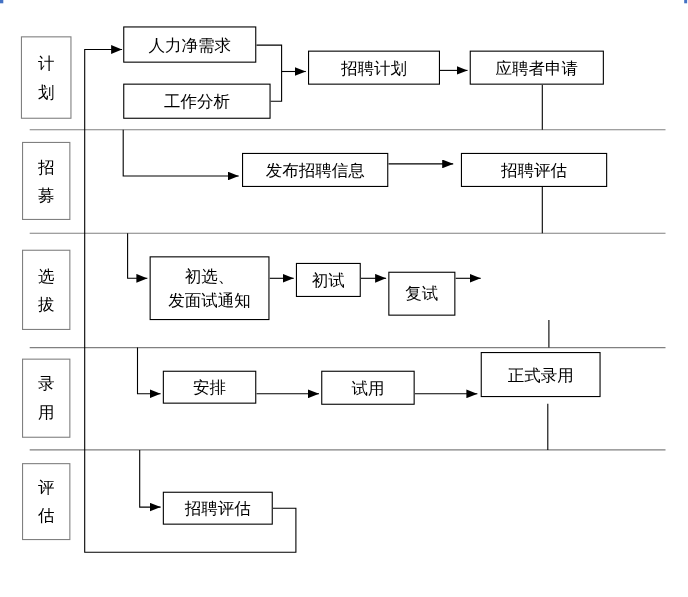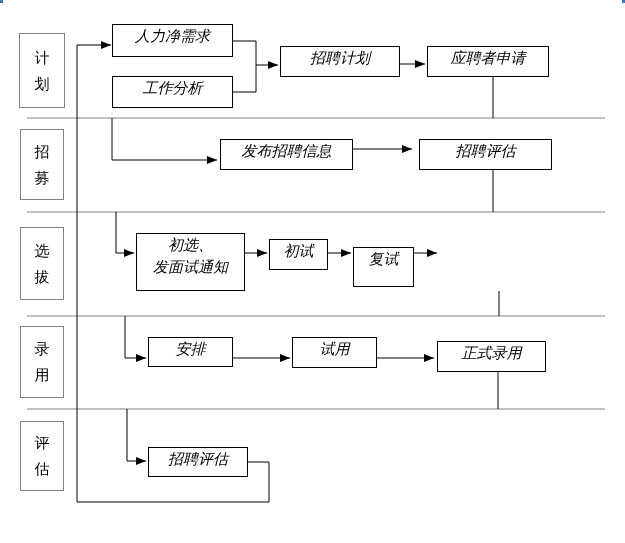--- a/index.html
+++ b/index.html
@@ -14,27 +14,26 @@
   }
   #wires { position:absolute; left:0; top:0; width:625px; height:543px; }
   .flowline { stroke:#000000; stroke-width:1; fill:none; }
   .divider  { stroke:#808080; stroke-width:1; fill:none; }
   .fbox {
     position:absolute;
     box-sizing:border-box;
     border:1px solid #000000;
     background:#ffffff;
     display:flex;
-    align-items:flex-start;
+    align-items:center;
     justify-content:center;
     font-size:15px;
     line-height:22px;
     text-align:center;
     white-space:pre-line;
-    font-style:italic;
   }
   .sbox {
     position:absolute;
     box-sizing:border-box;
     border:1px solid #808080;
     background:#ffffff;
     display:flex;
     align-items:center;
     justify-content:center;
     font-size:15px;
@@ -108,21 +107,21 @@
 用</span>
   </div>
   <div class="sbox" style="left:20px;top:421px;width:44px;height:70px">
     <span>评
 估</span>
   </div>
 
   <div class="fbox" style="left:112px;top:24px;width:121px;height:33px">
     <span>人力净需求</span>
   </div>
-  <div class="fbox" style="left:112px;top:76px;width:121px;height:32px">
+  <div class="fbox" style="left:112px;top:76px;width:134px;height:32px">
     <span>工作分析</span>
   </div>
   <div class="fbox" style="left:280px;top:46px;width:120px;height:31px">
     <span>招聘计划</span>
   </div>
   <div class="fbox" style="left:427px;top:46px;width:122px;height:31px">
     <span>应聘者申请</span>
   </div>
   <div class="fbox" style="left:220px;top:139px;width:133px;height:31px">
     <span>发布招聘信息</span>
@@ -139,21 +138,21 @@
   </div>
   <div class="fbox" style="left:353px;top:247px;width:61px;height:40px">
     <span>复试</span>
   </div>
   <div class="fbox" style="left:292px;top:337px;width:85px;height:31px">
     <span>试用</span>
   </div>
   <div class="fbox" style="left:148px;top:337px;width:85px;height:30px">
     <span>安排</span>
   </div>
-  <div class="fbox" style="left:437px;top:341px;width:109px;height:31px">
+  <div class="fbox" style="left:437px;top:320px;width:109px;height:41px">
     <span>正式录用</span>
   </div>
   <div class="fbox" style="left:148px;top:447px;width:100px;height:30px">
     <span>招聘评估</span>
   </div>
 
   <div class="handle" style="left:0;top:0"></div>
   <div class="handle" style="left:622px;top:0"></div>
 
 </div>

